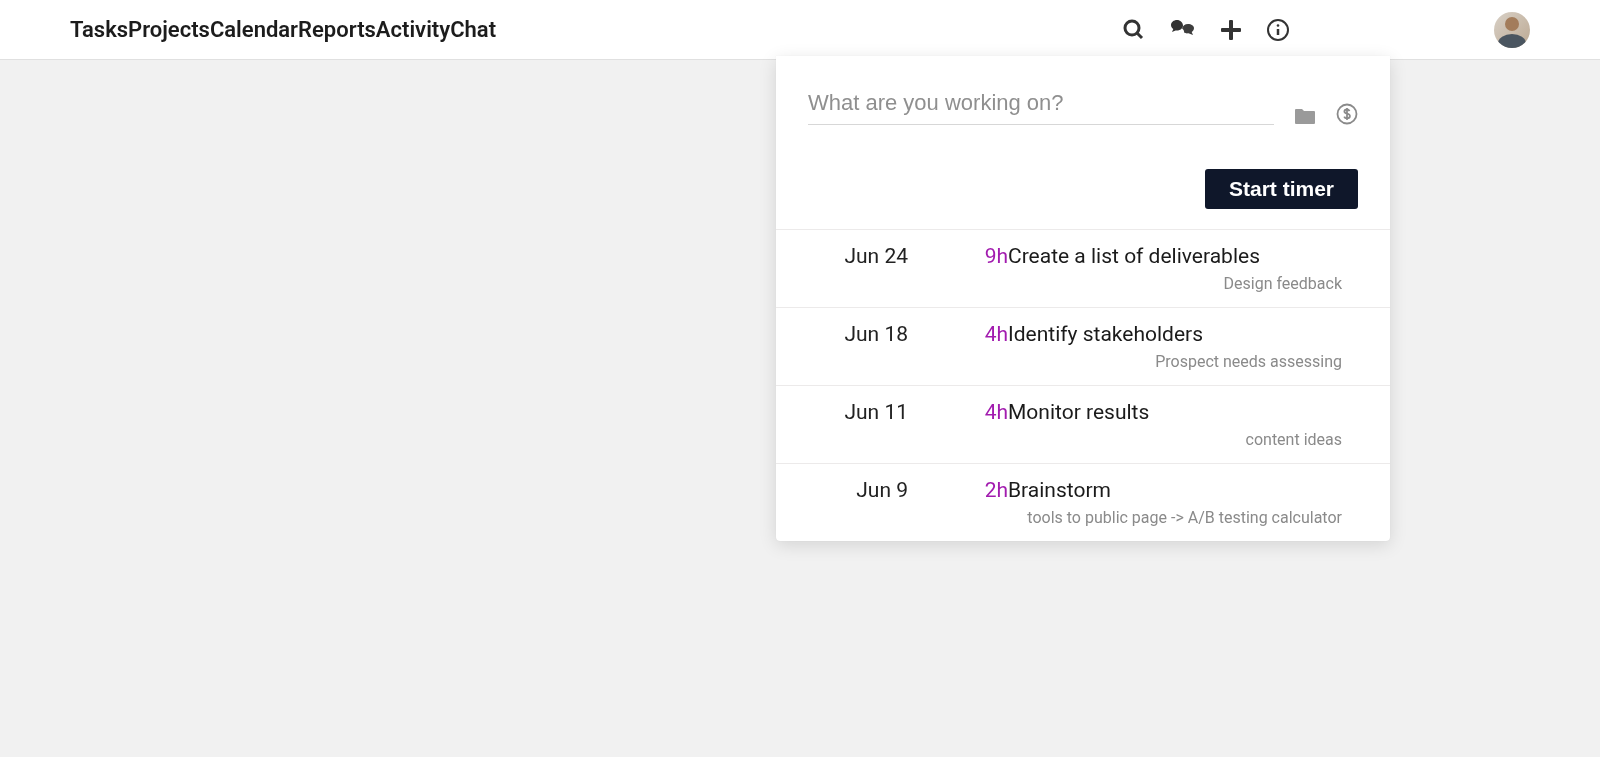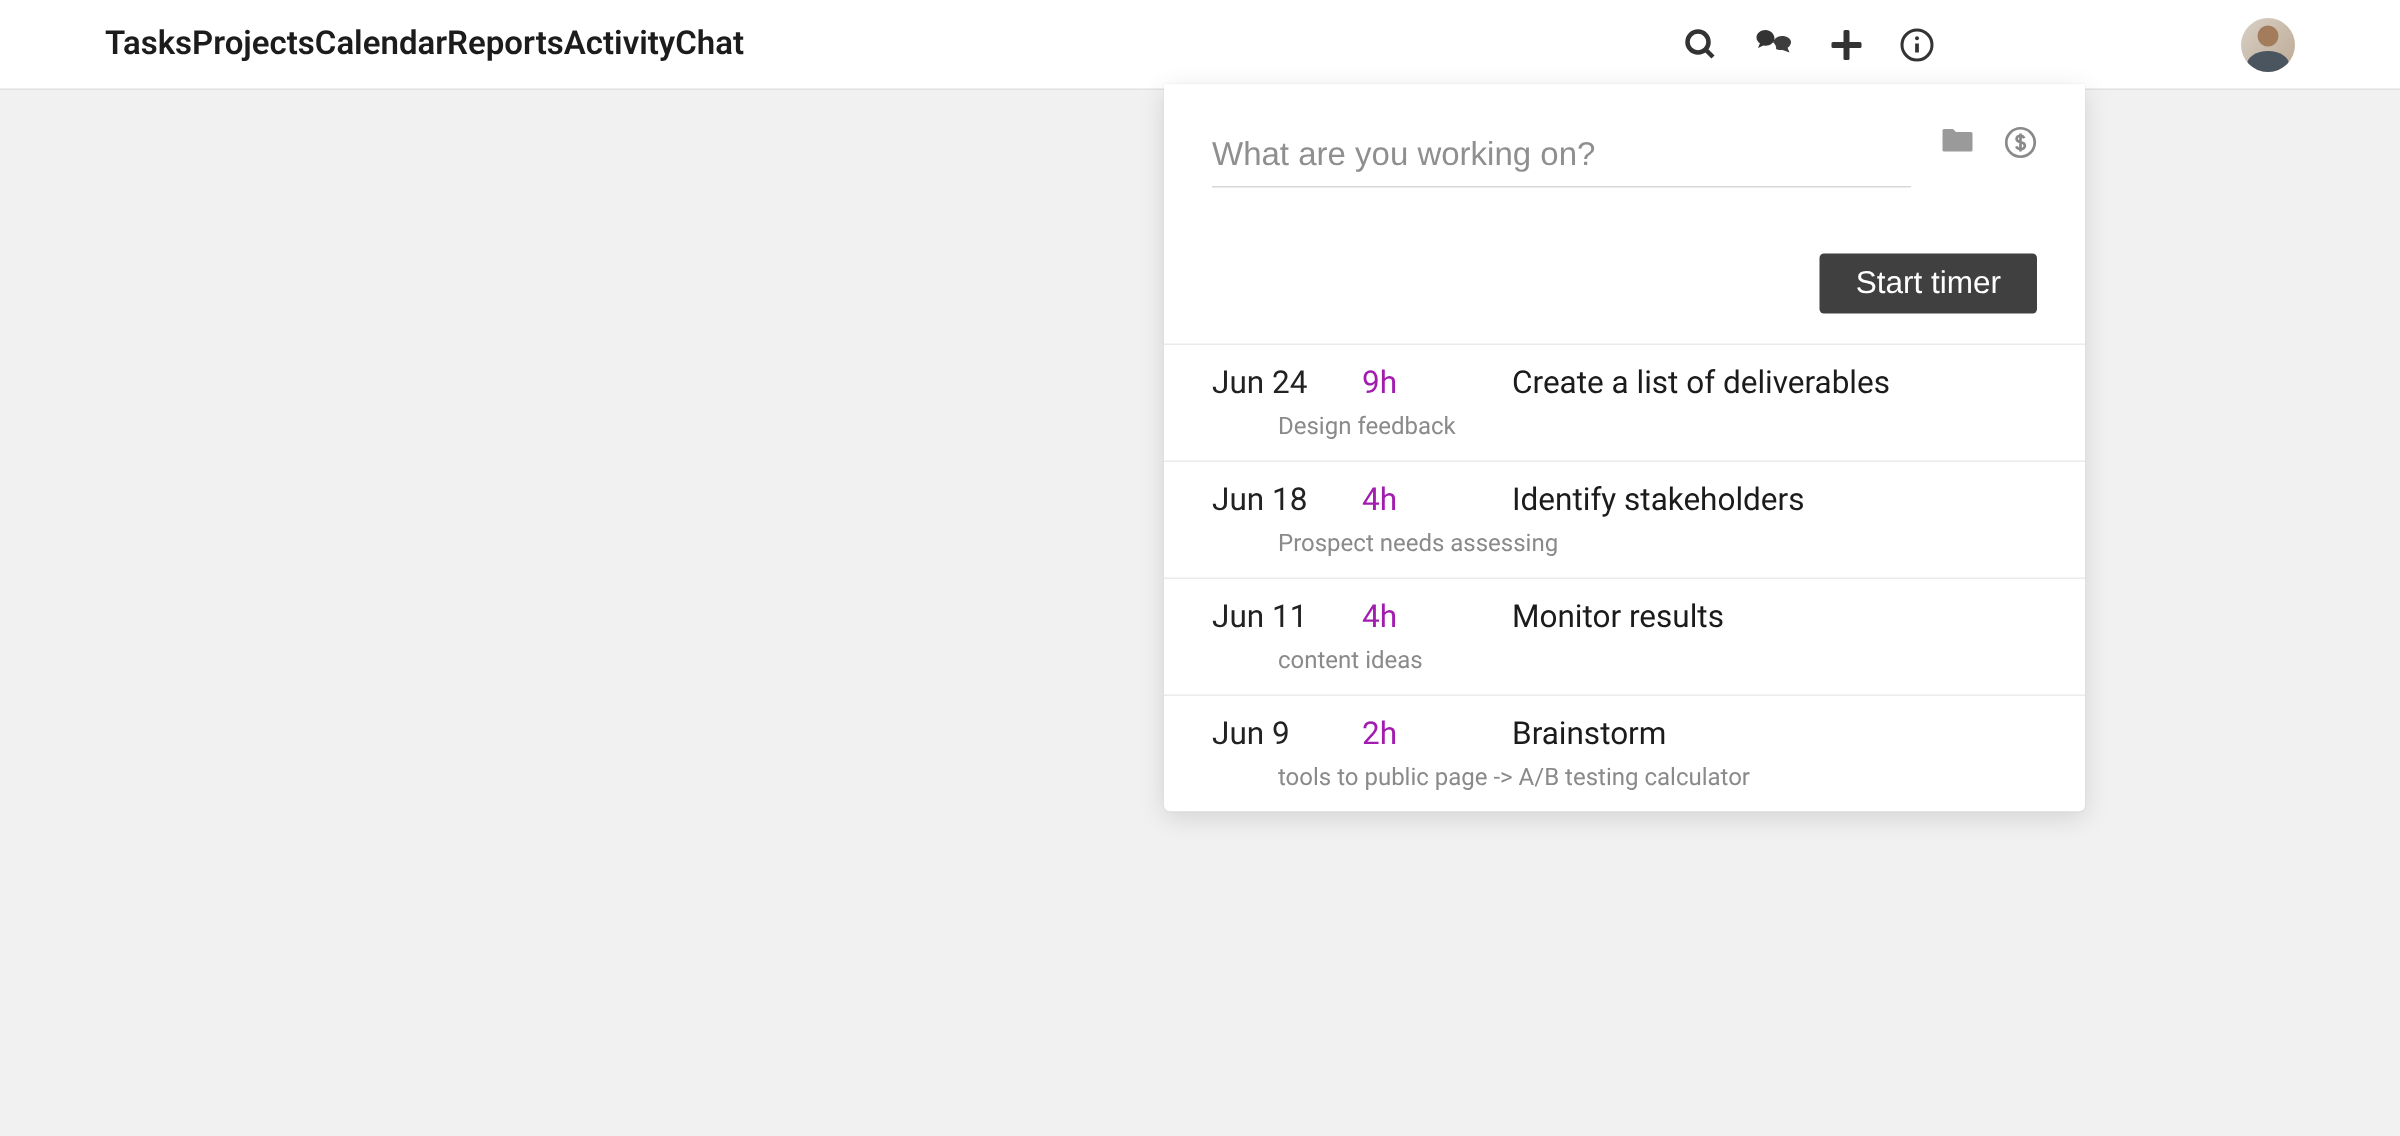--- a/index.html
+++ b/index.html
@@ -65,52 +65,53 @@
     background: #fff;
     border-radius: 0 0 4px 4px;
     box-shadow: 0 4px 18px rgba(0,0,0,0.12), 0 0 1px rgba(0,0,0,0.1);
   }
 
   .panel-head {
     padding: 28px 32px 20px 32px;
   }
   .task-input-row {
     display: flex;
-    align-items: flex-start;
+    align-items: flex-end;
     gap: 20px;
   }
   .task-input {
     flex: 1;
     border: none;
     border-bottom: 1px solid #d7d7d7;
     font-size: 22px;
     color: #333;
     padding: 6px 0 8px 0;
     outline: none;
   }
   .task-input::placeholder { color: #8f8f8f; }
   .muted-icon { color:#9a9a9a; display:inline-flex; }
 
   .start-row { display:flex; justify-content:flex-end; margin-top:44px; }
   .start-btn {
-    background:#404040;
+    background:#0f172a;
     color:#fff;
     font-size:21px;
-    font-weight:400;
+    font-weight:700;
     border:none;
     border-radius:3px;
     padding:8px 24px;
     cursor:pointer;
   }
 
   .entries { border-top:1px solid #eceaea; }
   .entry {
     border-bottom:1px solid #eceaea;
-    padding: 14px 15px 14px 32px;
+    padding: 14px 48px 14px 32px;
     cursor:pointer;
+    text-align:right;
   }
   .entry:last-child{ border-bottom:none; }
   .entry-top {
     display:flex;
     align-items:baseline;
   }
   .entry-date {
     width: 100px;
     font-size:21px;
     color:#222;

